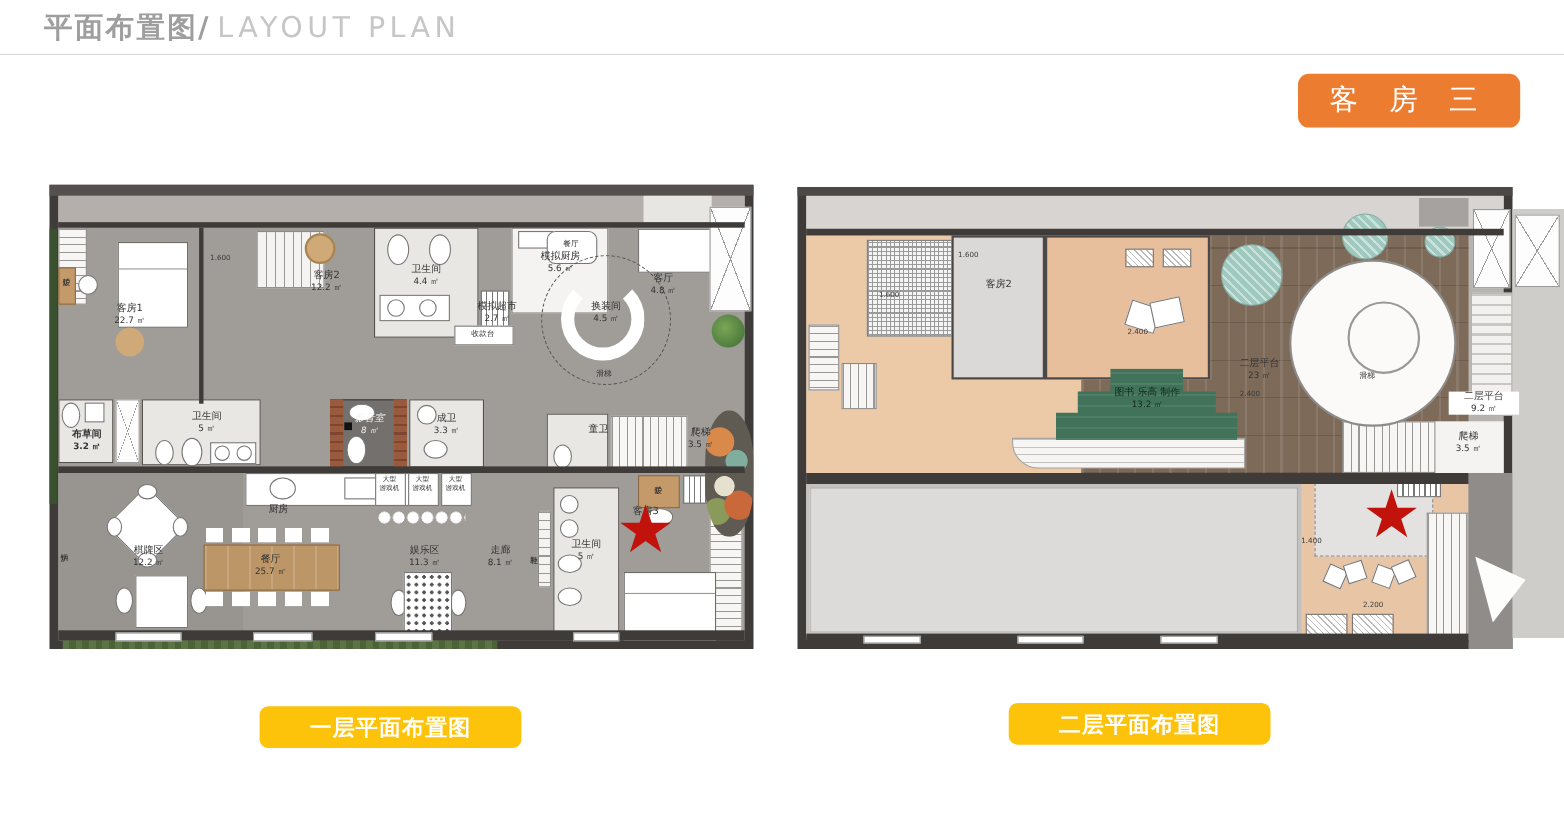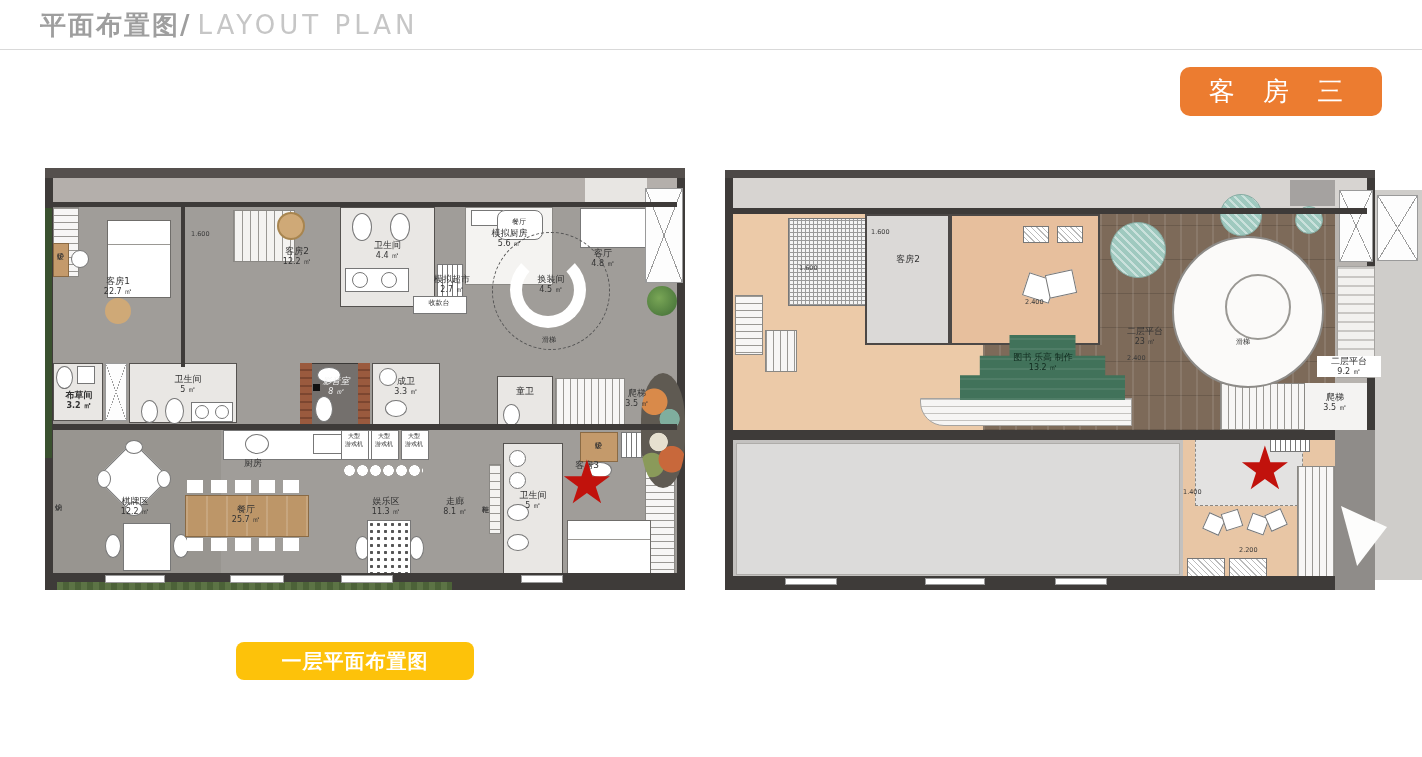--- a/index.html
+++ b/index.html
@@ -191,21 +191,21 @@
 
     <div class="room lightroom" style="left:327px;top:195px;width:68px;height:62px;"></div>
     <div class="oval" style="left:334px;top:200px;width:16px;height:16px;"></div>
     <div class="oval" style="left:340px;top:232px;width:20px;height:15px;"></div>
     <div class="lbl" style="left:332px;top:208px;width:58px;">
       <span>成卫</span>
       <span class="area">3.3 ㎡</span>
     </div>
     <div class="room lightroom" style="left:452px;top:208px;width:56px;height:50px;"></div>
     <div class="oval" style="left:458px;top:236px;width:15px;height:20px;"></div>
-    <div class="lbl" style="left:452px;top:218px;width:56px;">
+    <div class="lbl" style="left:452px;top:218px;width:56px;text-align:right;">
       <span>童卫</span>
     </div>
     <div class="room stairsV" style="left:510px;top:210px;width:70px;height:48px;"></div>
     <div class="lbl" style="left:562px;top:220px;width:60px;">
       <span>爬梯</span>
       <span class="area">3.5 ㎡</span>
     </div>
     <div class="wall" style="left:8px;top:256px;width:624px;height:6px;"></div>
 
     <div class="room tan" style="left:535px;top:264px;width:38px;height:30px;z-index:3;"></div>
@@ -390,14 +390,15 @@
     <div class="abs" style="left:610px;top:260px;width:40px;height:160px;background:#8f8c89;"></div>
     <div class="abs" style="left:616px;top:336px;width:46px;height:60px;background:#fdfdfc;clip-path:polygon(0 0,100% 35%,35% 100%);z-index:3;"></div>
   </div>
 
   <div class="abs" style="left:1375px;top:190px;width:47px;height:390px;background:#cfcdca;"></div>
   <div class="abs" style="left:1377px;top:195px;width:43px;height:68px;">
     <div class="room winx" style="left:0;top:0;width:41px;height:66px;"></div>
   </div>
 
   <div class="btn" style="left:236px;top:642px;">一层平面布置图</div>
+  <div class="btn" style="left:917px;top:639px;">二层平面布置图</div>
 
 </div>
 
 </body></html>

